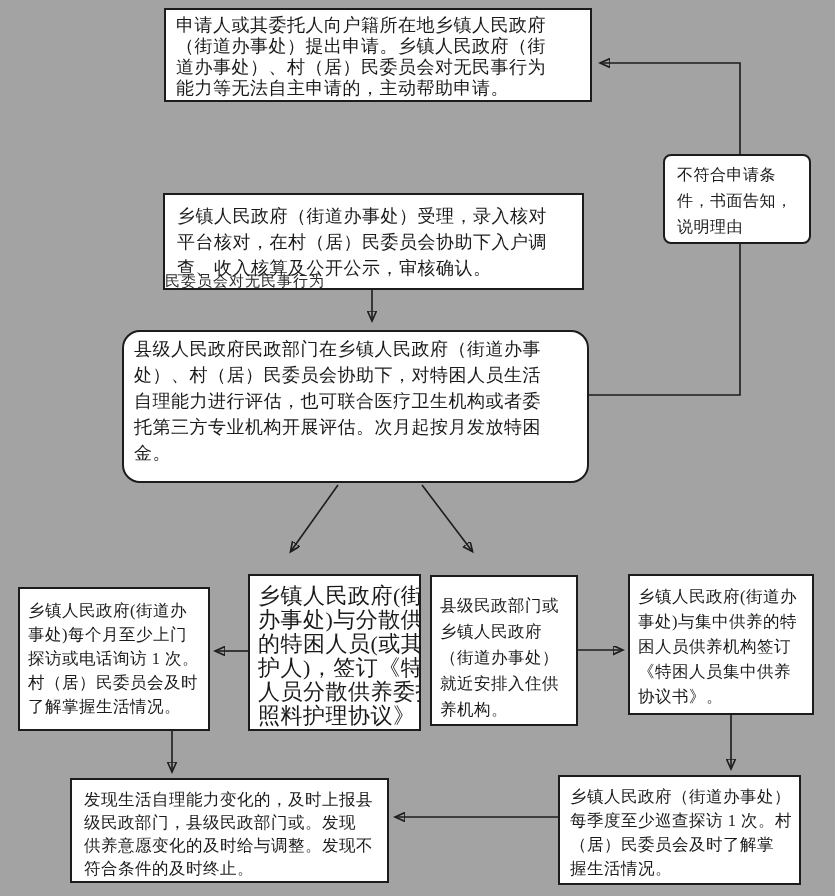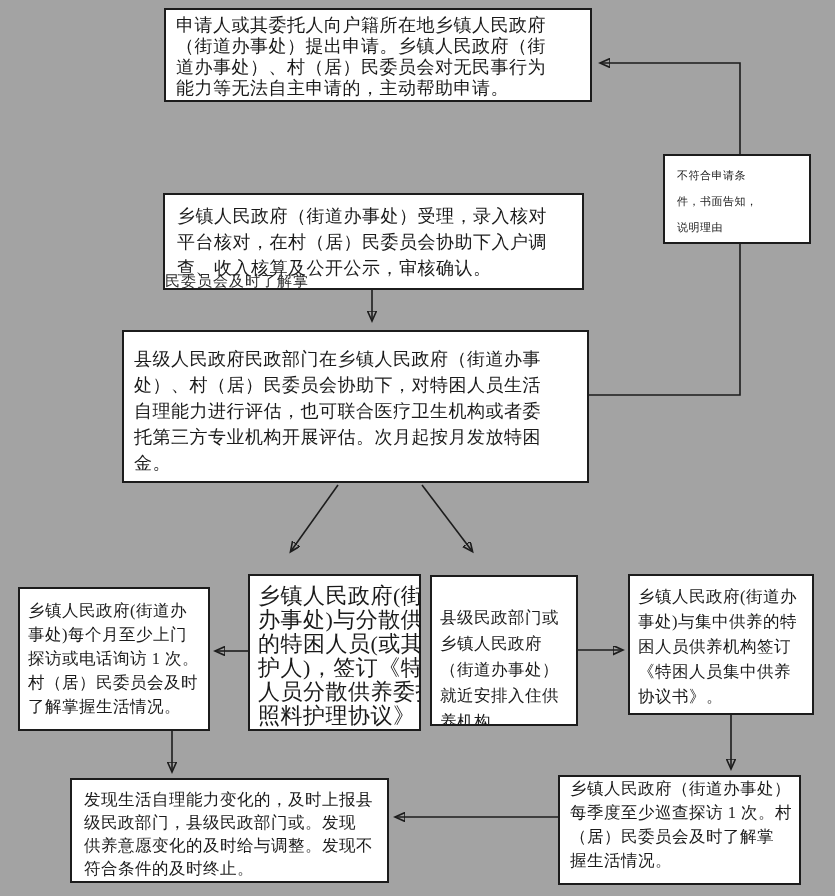--- a/index.html
+++ b/index.html
@@ -20,28 +20,28 @@
     position: absolute;
     box-sizing: border-box;
     border: 2px solid #1c1c1c;
     background: #ffffff;
     white-space: pre;
     overflow: hidden;
     letter-spacing: 0.5px;
   }
   .node-apply            { left:164px; top:8px;   width:428px; height:94px;  font-size:18px;   line-height:21px; padding:5px 10px; }
   .node-accept           { left:163px; top:150px; width:421px; height:97px;  font-size:18px;   line-height:26px; padding:8px 12px;margin-top:43px; }
-  .node-reject           { left:663px; top:154px; width:148px; height:90px;  font-size:11px;   line-height:26px; padding:6px 6px 6px 12px; }
-  .node-assess           { left:122px; top:330px; width:467px; height:153px; font-size:18px;   line-height:26px; padding:14px 10px; }
+  .node-reject           { left:663px; top:154px; width:148px; height:90px;  font-size:16px;   line-height:26px; padding:6px 6px 6px 12px;border-radius:8px; }
+  .node-assess           { left:122px; top:330px; width:467px; height:153px; font-size:18px;   line-height:26px; padding:4px 10px;border-radius:18px; }
   .node-visit-monthly    { left:18px;  top:587px; width:192px; height:144px; font-size:16.5px; line-height:24px; padding:10px 8px; }
   .node-dispersed        { left:248px; top:574px; width:173px; height:157px; font-size:22px; line-height:24px; padding:8px 8px; }
-  .node-admit            { left:430px; top:575px; width:148px; height:151px; font-size:16.5px; line-height:26px; padding:28px 8px; }
+  .node-admit            { left:430px; top:575px; width:148px; height:151px; font-size:16.5px; line-height:26px; padding:16px 8px; }
   .node-centralized      { left:628px; top:574px; width:186px; height:141px; font-size:16.5px; line-height:25px; padding:8px 8px; }
   .node-reassess         { left:70px;  top:778px; width:319px; height:105px; font-size:16.5px; line-height:23px; padding:8px 12px; }
-  .node-visit-quarterly  { left:558px; top:775px; width:243px; height:110px; font-size:16.5px; line-height:24px; padding:0 10px; }
+  .node-visit-quarterly  { left:558px; top:775px; width:243px; height:110px; font-size:16.5px; line-height:24px; padding:8px 10px; }
   .edge-label {
     position: absolute;
     left: 165px;
     top: 272px;
     font-size: 15px;
     letter-spacing: 1px;
     color: #2a2a2a;
     white-space: pre;
   }
   .connector-layer {
@@ -87,21 +87,21 @@
 能力等无法自主申请的，主动帮助申请。</div>
 
   <div class="node node-accept">乡镇人民政府（街道办事处）受理，录入核对
 平台核对，在村（居）民委员会协助下入户调
 查、收入核算及公开公示，审核确认。</div>
 
   <div class="node node-reject">不符合申请条
 件，书面告知，
 说明理由</div>
 
-  <div class="edge-label">民委员会及时了解掌</div>
+  <div class="edge-label">民委员会对无民事行为</div>
 
   <div class="node node-assess">县级人民政府民政部门在乡镇人民政府（街道办事
 处）、村（居）民委员会协助下，对特困人员生活
 自理能力进行评估，也可联合医疗卫生机构或者委
 托第三方专业机构开展评估。次月起按月发放特困
 金。</div>
 
   <div class="node node-visit-monthly">乡镇人民政府(街道办
 事处)每个月至少上门
 探访或电话询访 1 次。

